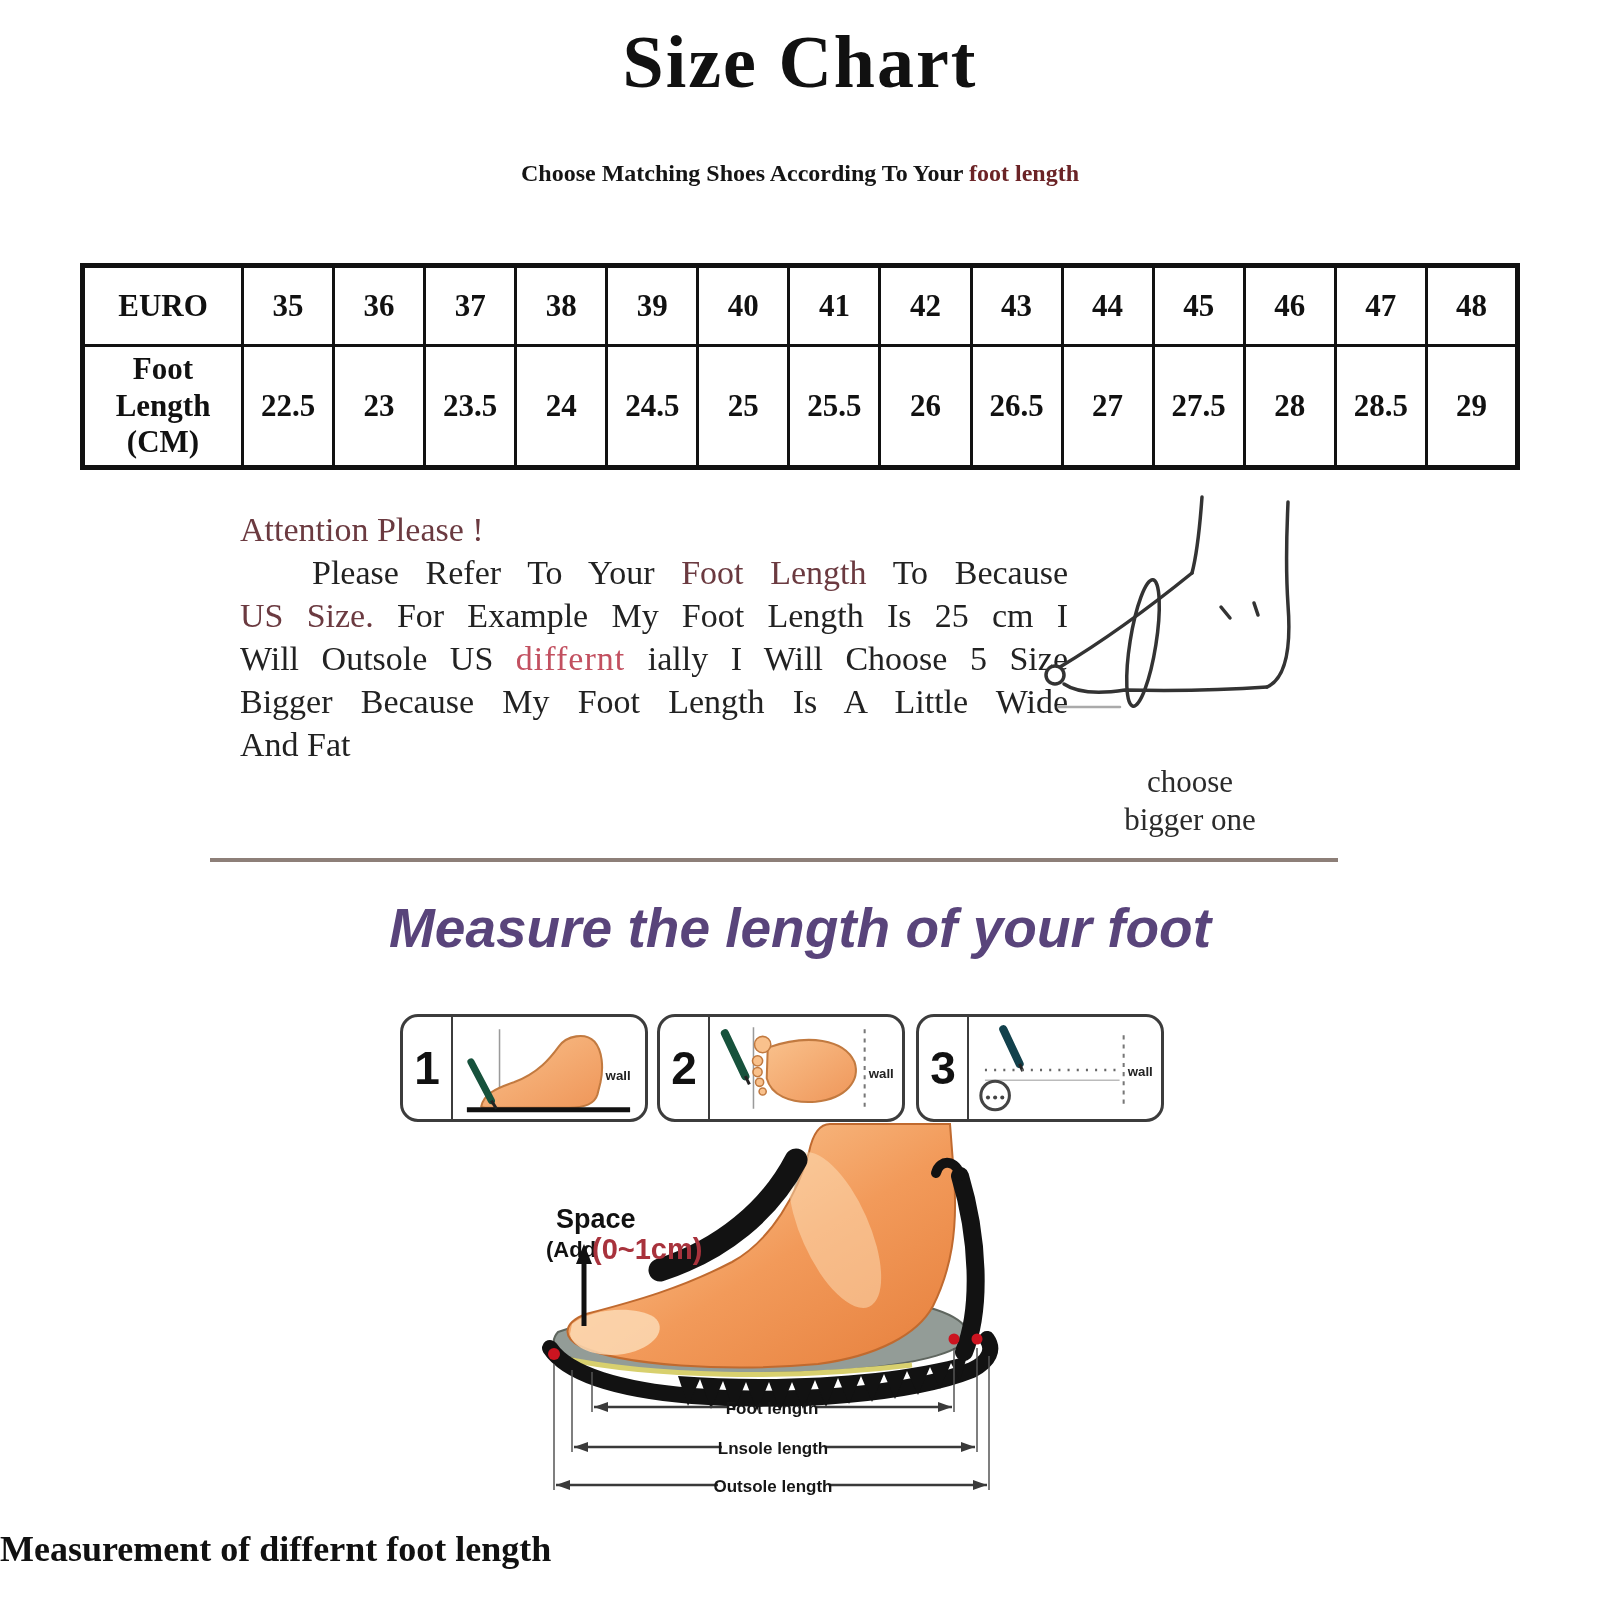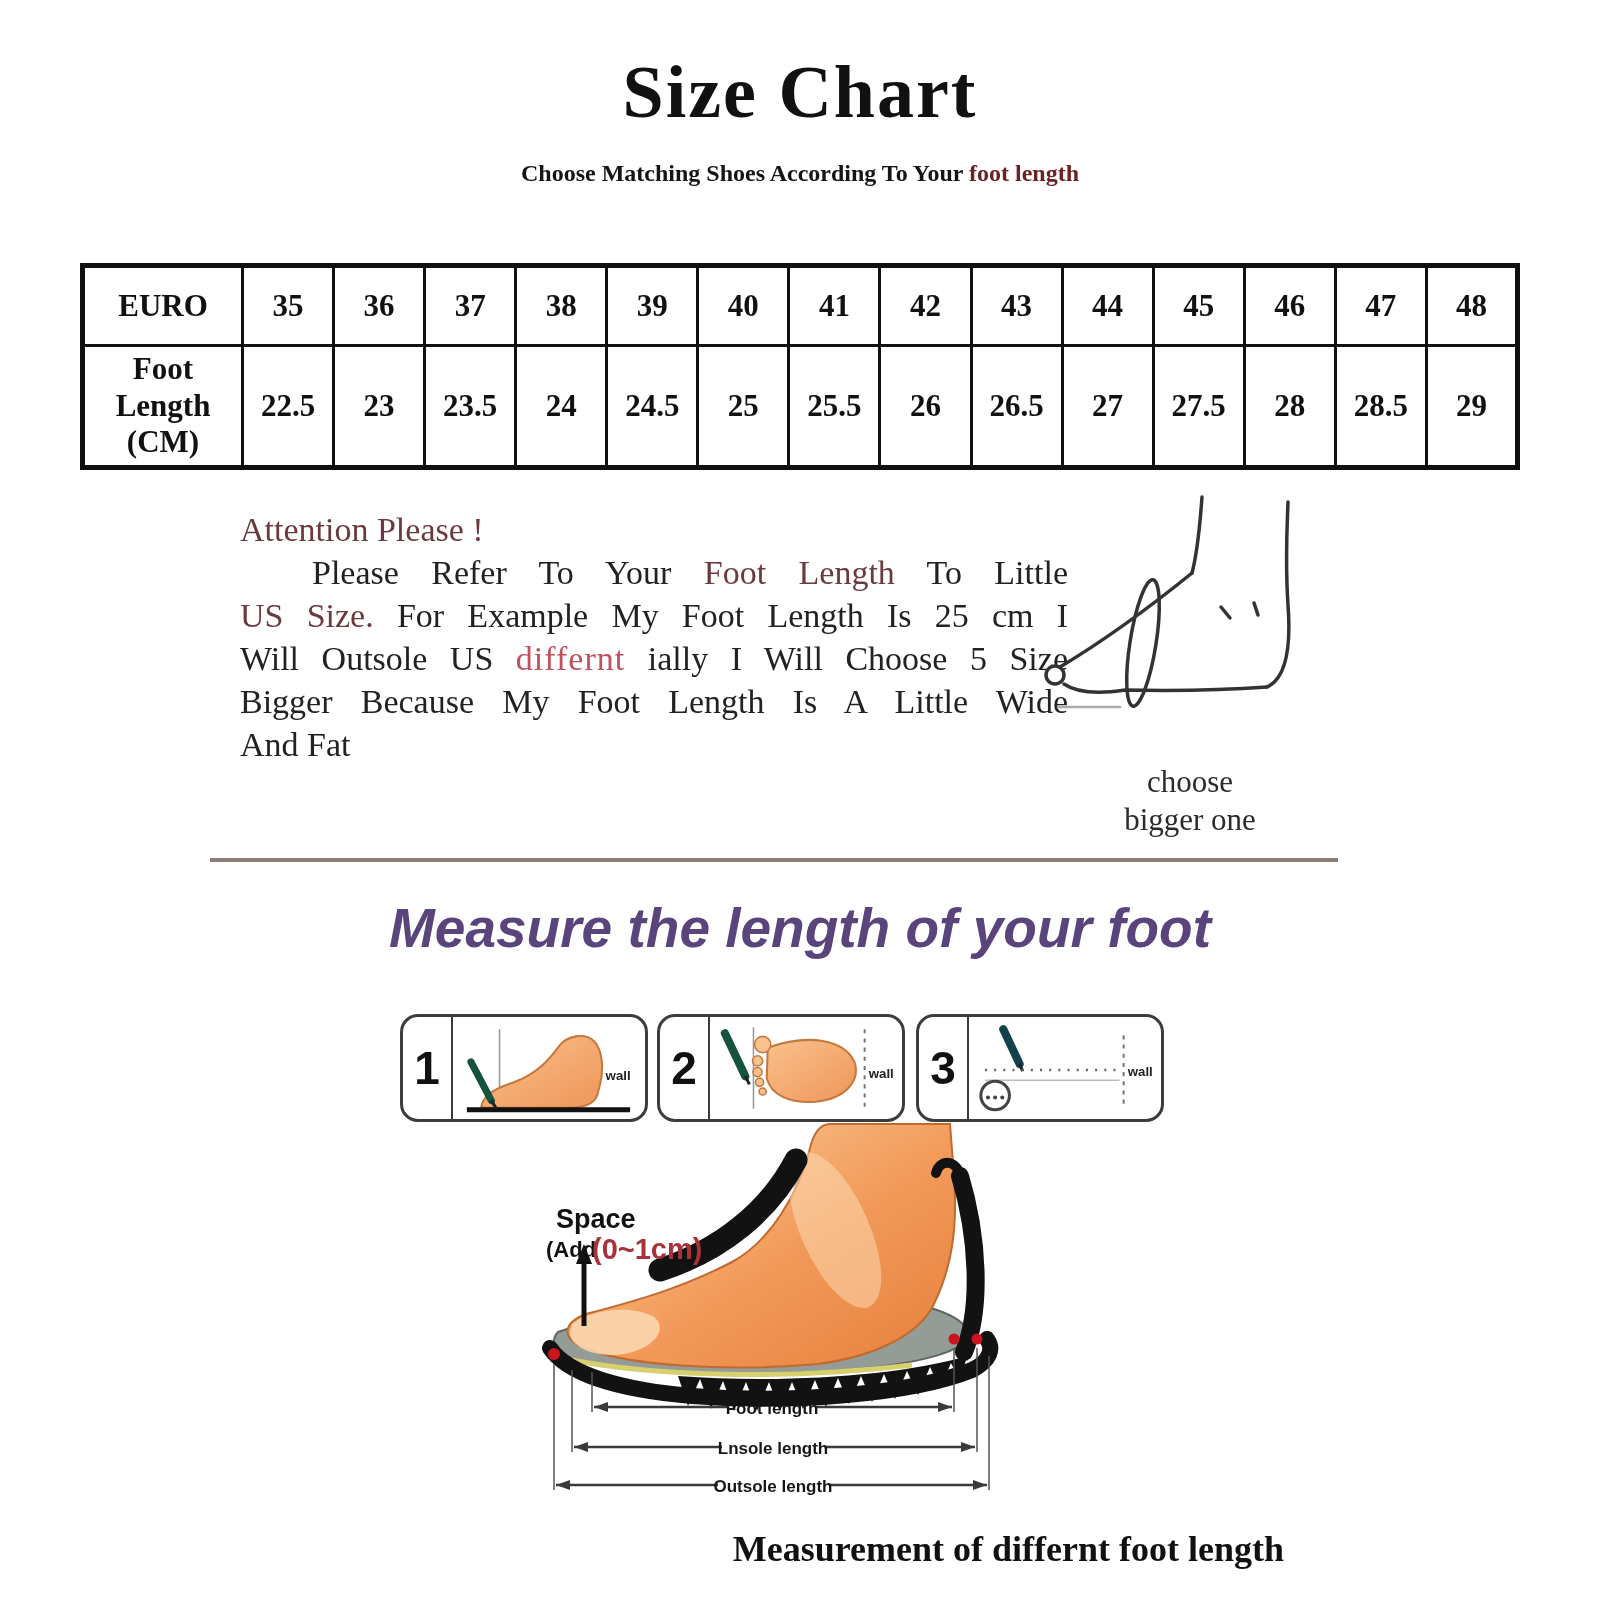--- a/index.html
+++ b/index.html
@@ -4,21 +4,21 @@
 <style>
   html,body{margin:0;padding:0;}
   body{
     width:1600px;height:1600px;background:#ffffff;position:relative;overflow:hidden;
     font-family:"Liberation Serif",serif;color:#1a1a1a;
   }
   .abs{position:absolute;}
 
   
   .page-title{
-    top:50px;left:0;width:1600px;text-align:center;
+    top:20px;left:0;width:1600px;text-align:center;
     font-size:74px;font-weight:bold;letter-spacing:2px;color:#111;
   }
   .page-subtitle{
     top:160px;left:0;width:1600px;text-align:center;
     font-size:24px;font-weight:bold;color:#151515;
   }
   .maroon{color:#6b2326;}
 
   
   table.size-table{
@@ -74,21 +74,21 @@
   .wall-t{font-size:13px;font-weight:bold;fill:#222;}
 
   
   .big-diagram{left:530px;top:1118px;}
   .dim-label{font-size:17px;font-weight:bold;fill:#161616;}
   .space-t{font-size:27px;font-weight:bold;fill:#111;}
   .add-black-t{font-size:22px;font-weight:bold;fill:#111;}
   .add-red-t{font-size:29px;font-weight:bold;fill:#a8323c;}
 
   .caption{
-    top:1528px;left:0;width:1284px;text-align:right;
+    top:1528px;left:0;width:1284px;text-align:left;
     font-size:36px;font-weight:bold;color:#111;font-family:Liberation Serif, serif;
   }
 </style>
 </head>
 <body>
 
 <div>
 
   <div class="abs page-title">Size Chart</div>
 
@@ -149,21 +149,21 @@
       <td>27.5</td>
       <td>28</td>
       <td>28.5</td>
       <td>29</td>
     </tr>
   </tbody>
     </table>
 
   <div class="abs attention">
     <div><span class="att-maroon">Attention Please !</span></div>
-    <div class="jline indent"><span>Please Refer To Your </span><span class="att-maroon">Foot Length</span><span> To Little</span></div>
+    <div class="jline indent"><span>Please Refer To Your </span><span class="att-maroon">Foot Length</span><span> To Because</span></div>
     <div class="jline"><span class="att-maroon">US Size.</span><span> For Example My Foot Length Is 25 cm I</span></div>
     <div class="jline"><span>Will Outsole US </span><span class="att-redx">differnt</span><span> ially I Will Choose 5 Size</span></div>
     <div class="jline">Bigger Because My Foot Length Is A Little Wide</div>
     <div>And Fat</div>
   </div>
 
   <svg class="abs foot-sketch" width="280" height="240" viewBox="0 0 280 240">
     <g fill="none" stroke="#333333" stroke-width="3.5" stroke-linecap="round">
       <path d="M167,12 C165,40 163,65 157,88"></path>
       <path d="M157,88 C120,118 70,155 25,182"></path>

